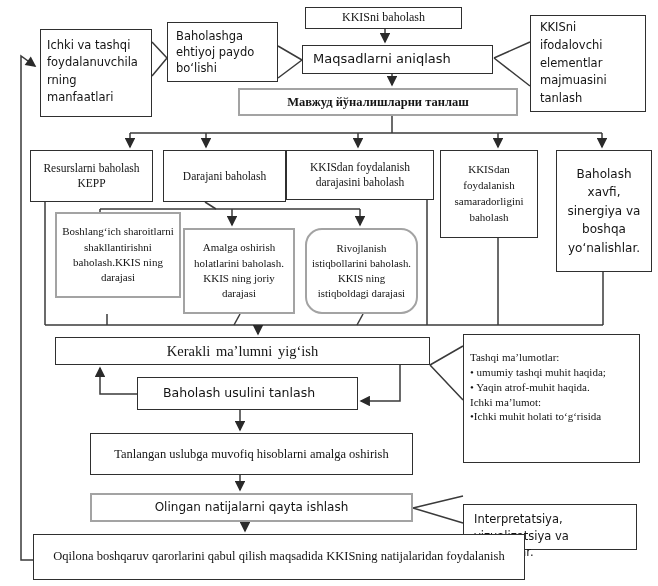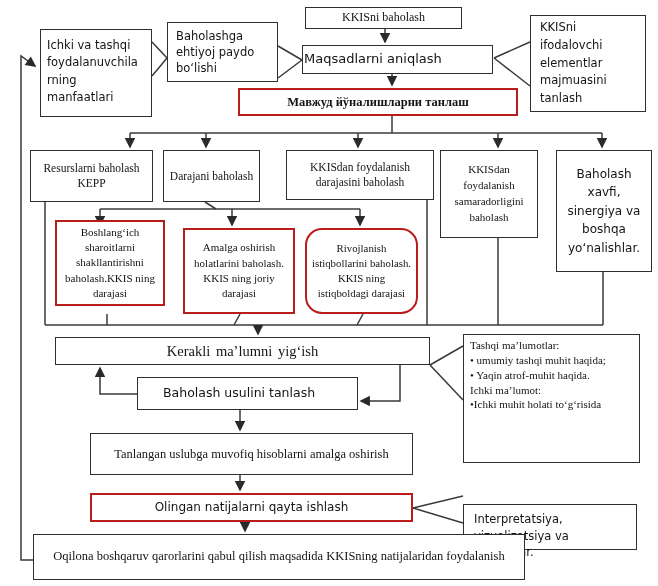--- a/index.html
+++ b/index.html
@@ -6,21 +6,21 @@
   .stage{position:relative;width:658px;height:586px;background:#ffffff;overflow:hidden;
          font-family:"Liberation Serif","DejaVu Serif",serif;}
   svg.wires{position:absolute;left:0;top:0;width:658px;height:586px;z-index:1;}
   .node{position:absolute;box-sizing:border-box;background:#ffffff;z-index:2;
         border:1.4px solid #2f2f2f;display:flex;align-items:center;justify-content:center;
         text-align:center;color:#141414;padding:2px 5px;line-height:1.3;}
   .serif{font-family:"Liberation Serif","DejaVu Serif",serif;}
   .sans{font-family:"DejaVu Sans","Liberation Sans",sans-serif;}
   .left{justify-content:flex-start;text-align:left;}
   .top{align-items:flex-start;}
-  .gray{border:2px solid #b91c1c;}
+  .gray{border:2px solid #a3a3a3;}
   .pre{white-space:pre-line;}
   .bold{font-weight:bold;}
 </style>
 </head>
 <body>
 
 <div class="stage">
 
   <svg class="wires" viewBox="0 0 658 586" fill="none" stroke="#3a3a3a" stroke-width="1.5">
     <defs>
@@ -83,51 +83,51 @@
       <path d="M152,42 L167,58 M152,76 L167,58"></path>
       <path d="M278,46 L302,60 M278,78 L302,60"></path>
       <path d="M530,42 L494,58 M530,86 L494,58"></path>
       <path d="M463,346 L430,365 M463,400 L430,365"></path>
       <path d="M463,496 L413,508 M463,523 L413,508"></path>
     </g>
   </svg>
 
   <div class="node serif" style="left:305px;top:7px;width:157px;height:22px;font-size:12px;">KKISni baholash</div>
 
-  <div class="node sans left" style="left:302px;top:45px;width:191px;height:29px;font-size:13px;padding-left:1px;">Maqsadlarni aniqlash</div>
+  <div class="node sans left" style="left:302px;top:45px;width:191px;height:29px;font-size:13px;padding-left:10px;">Maqsadlarni aniqlash</div>
 
   <div class="node serif gray bold" style="left:238px;top:88px;width:280px;height:28px;font-size:12.5px;">Мавжуд йўналишларни танлаш</div>
 
   <div class="node sans left top" style="left:40px;top:29px;width:112px;height:88px;font-size:11.5px;line-height:1.5;padding:7px 6px;">Ichki va tashqi foydalanuvchila rning manfaatlari</div>
 
   <div class="node sans left" style="left:530px;top:15px;width:116px;height:97px;font-size:11.5px;line-height:1.55;padding-left:9px;">KKISni ifodalovchi elementlar majmuasini tanlash</div>
 
   <div class="node sans left" style="left:167px;top:22px;width:111px;height:60px;font-size:11.5px;line-height:1.4;padding-left:8px;">Baholashga ehtiyoj paydo bo‘lishi</div>
 
   <div class="node serif" style="left:30px;top:150px;width:123px;height:52px;font-size:11.5px;">Resurslarni baholash KEPP</div>
 
-  <div class="node serif" style="left:163px;top:150px;width:97px;height:52px;font-size:11.5px;">Darajani baholash</div>
+  <div class="node serif" style="left:163px;top:150px;width:123px;height:52px;font-size:11.5px;">Darajani baholash</div>
 
   <div class="node serif" style="left:286px;top:150px;width:148px;height:50px;font-size:11.5px;">KKISdan foydalanish darajasini baholash</div>
 
   <div class="node serif" style="left:440px;top:150px;width:98px;height:88px;font-size:11px;line-height:1.45;">KKISdan foydalanish samaradorligini baholash</div>
 
   <div class="node sans" style="left:556px;top:150px;width:96px;height:122px;font-size:12px;line-height:1.55;">Baholash xavfi, sinergiya va boshqa yo‘nalishlar.</div>
 
-  <div class="node serif gray" style="left:55px;top:220px;width:110px;height:86px;font-size:11px;line-height:1.4;">Boshlang‘ich sharoitlarni shakllantirishni baholash.KKIS ning darajasi</div>
+  <div class="node serif gray" style="left:55px;top:212px;width:126px;height:86px;font-size:11px;line-height:1.4;">Boshlang‘ich sharoitlarni shakllantirishni baholash.KKIS ning darajasi</div>
 
   <div class="node serif gray" style="left:183px;top:228px;width:112px;height:86px;font-size:11px;line-height:1.4;">Amalga oshirish holatlarini baholash. KKIS ning joriy darajasi</div>
 
   <div class="node serif gray" style="left:305px;top:228px;width:113px;height:86px;font-size:10.8px;line-height:1.4;border-radius:17px;">Rivojlanish istiqbollarini baholash. KKIS ning istiqboldagi darajasi</div>
 
   <div class="node serif" style="left:55px;top:337px;width:375px;height:28px;font-size:14.5px;word-spacing:2px;border-width:1.6px;">Kerakli ma’lumni yig‘ish</div>
 
   <div class="node sans left" style="left:137px;top:377px;width:221px;height:33px;font-size:12.5px;padding-left:25px;">Baholash usulini tanlash</div>
 
-  <div class="node serif left top pre" style="left:463px;top:334px;width:177px;height:129px;font-size:11px;line-height:1.35;padding:3px 6px;font-family:Liberation Serif, serif;">Tashqi ma’lumotlar:
+  <div class="node serif left top pre" style="left:463px;top:334px;width:177px;height:129px;font-size:11px;line-height:1.35;padding:15px 6px;font-family:Liberation Serif, serif;">Tashqi ma’lumotlar:
 • umumiy tashqi muhit haqida;
 • Yaqin atrof-muhit haqida.
 Ichki ma’lumot:
 •Ichki muhit holati to‘g‘risida</div>
 
   <div class="node serif" style="left:90px;top:433px;width:323px;height:42px;font-size:12.5px;">Tanlangan uslubga muvofiq hisoblarni amalga oshirish</div>
 
   <div class="node sans gray" style="left:90px;top:493px;width:323px;height:29px;font-size:12px;">Olingan natijalarni qayta ishlash</div>
 
   <div class="node sans left top pre" style="left:463px;top:504px;width:174px;height:46px;font-size:11.5px;line-height:1.45;padding:6px 10px;">Interpretatsiya,

